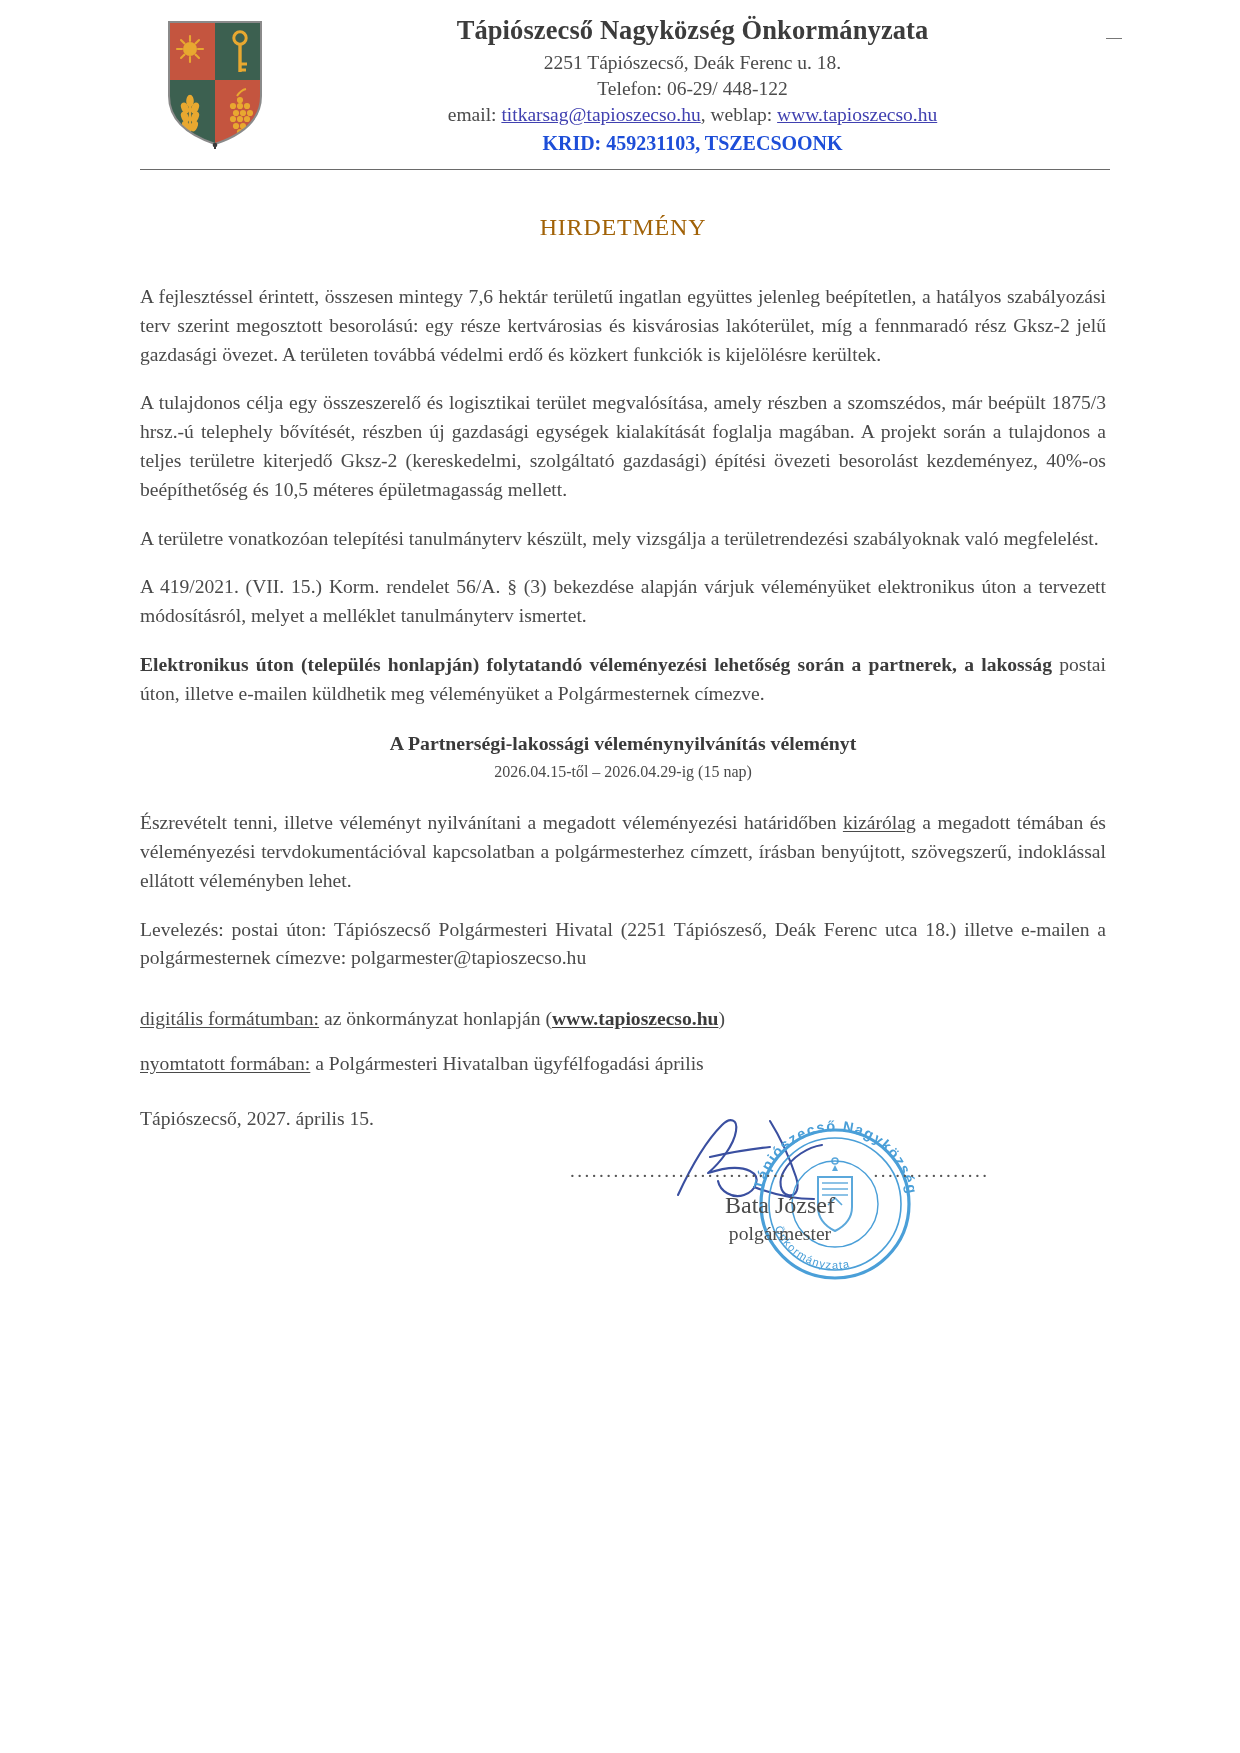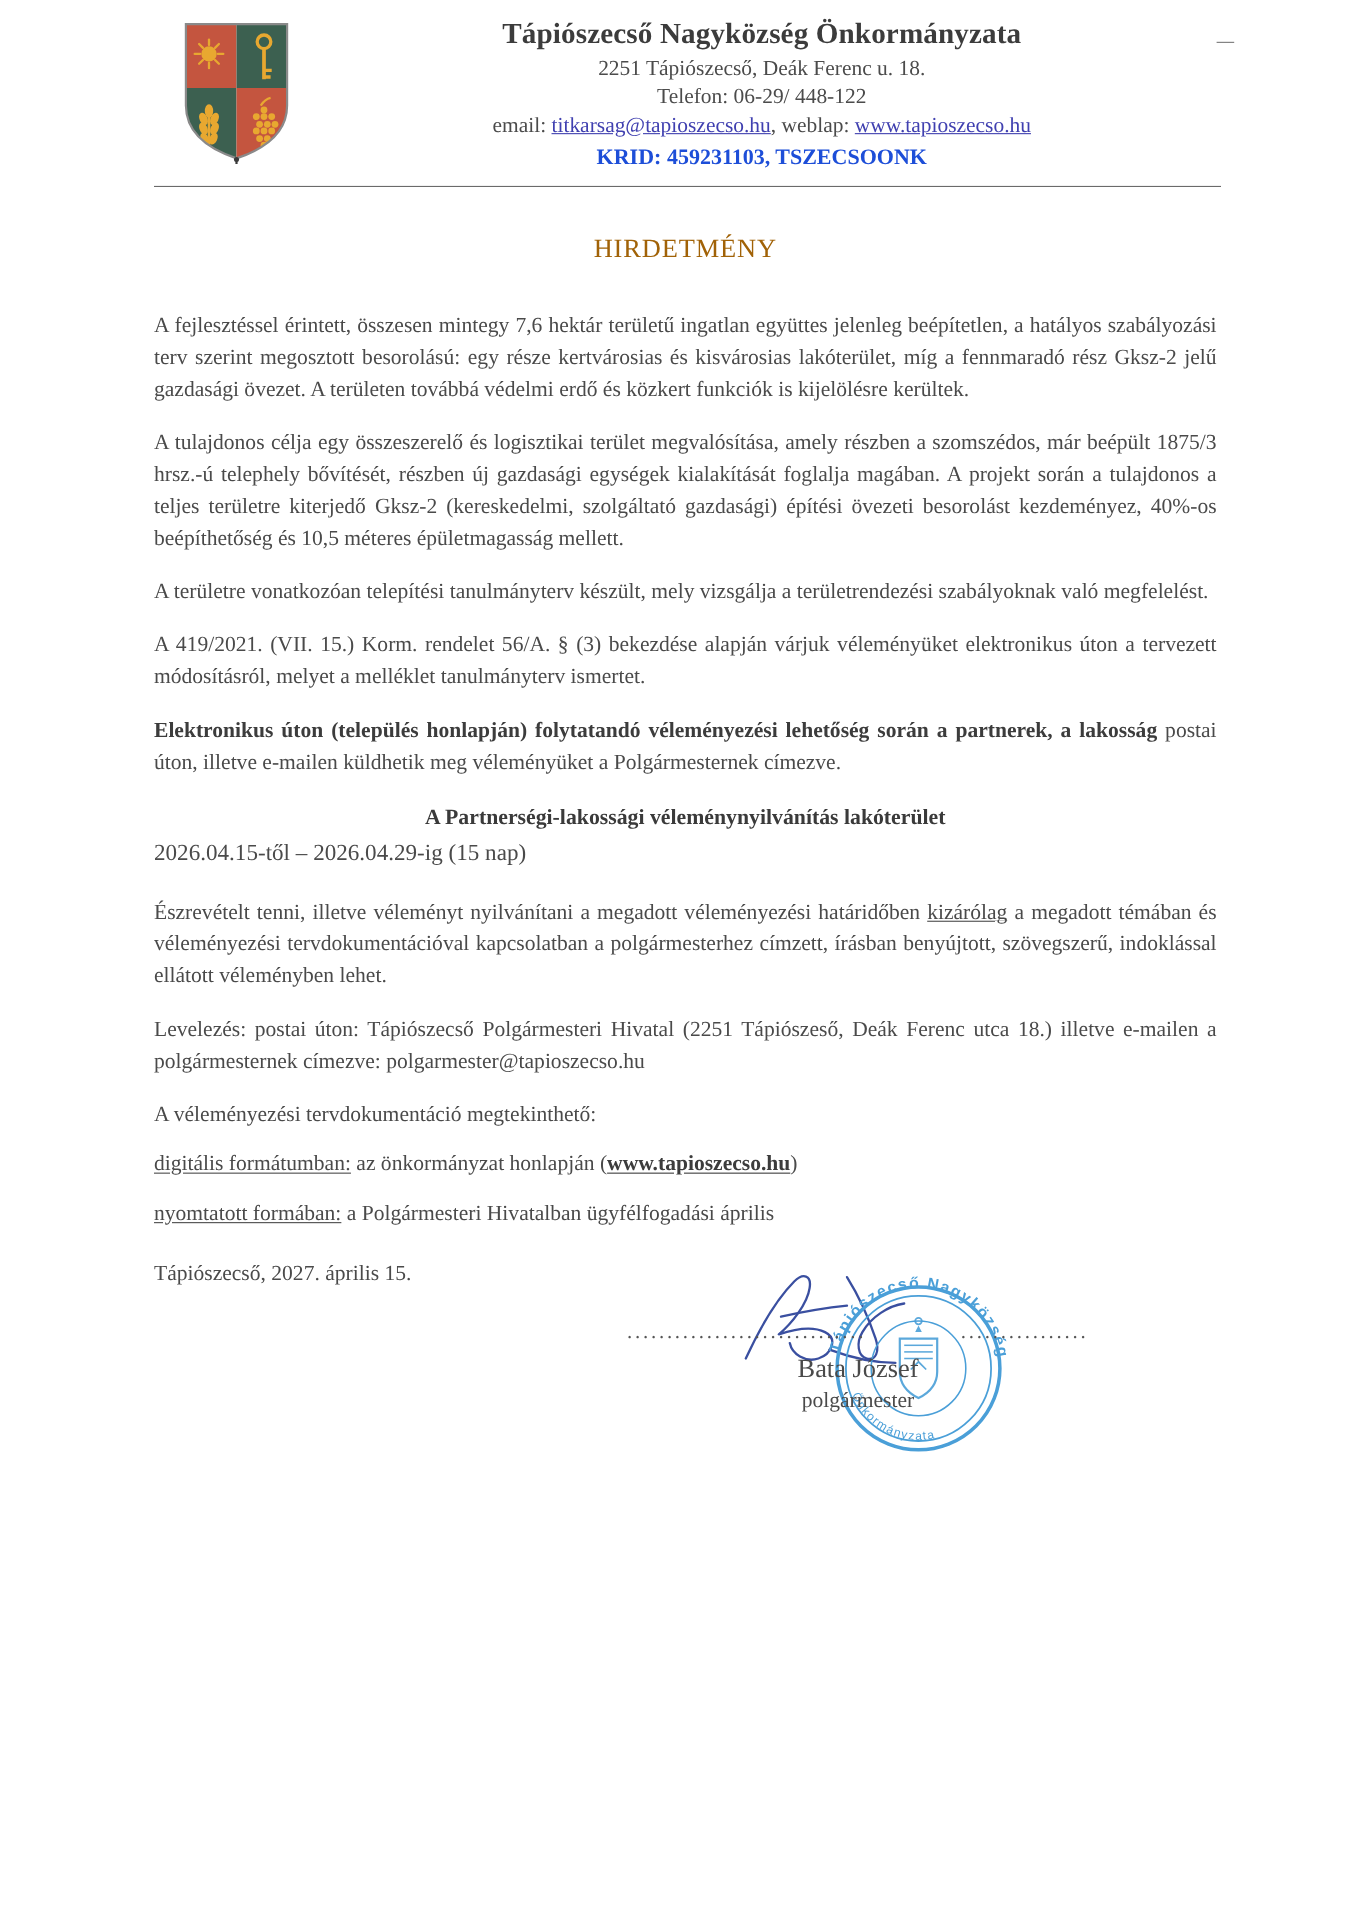--- a/index.html
+++ b/index.html
@@ -116,21 +116,22 @@
   .u { text-decoration: underline; text-underline-offset: 2px; }
 
   .deadline-title {
     text-align: center;
     font-weight: bold;
     font-size: 19.8px;
     color: #3a3a3a;
     margin: 0 0 2px 0;
   }
   .deadline-dates {
-    font-size: 21px;
+    text-align: center;
+    font-size: 16px;
     margin: 0 0 26px 0;
   }
   .gap-sm { height: 12px; }
 
   
   .sig-area {
     position: relative;
     margin-top: 26px;
     height: 230px;
   }
@@ -277,28 +278,27 @@
     <p class="j">A fejlesztéssel érintett, összesen mintegy 7,6 hektár területű ingatlan együttes jelenleg beépítetlen, a hatályos szabályozási terv szerint megosztott besorolású: egy része kertvárosias és kisvárosias lakóterület, míg a fennmaradó rész Gksz-2 jelű gazdasági övezet. A területen továbbá védelmi erdő és közkert funkciók is kijelölésre kerültek.</p>
 
     <p class="j">A tulajdonos célja egy összeszerelő és logisztikai terület megvalósítása, amely részben a szomszédos, már beépült 1875/3 hrsz.-ú telephely bővítését, részben új gazdasági egységek kialakítását foglalja magában. A projekt során a tulajdonos a teljes területre kiterjedő Gksz-2 (kereskedelmi, szolgáltató gazdasági) építési övezeti besorolást kezdeményez, 40%-os beépíthetőség és 10,5 méteres épületmagasság mellett.</p>
 
     <p class="j">A területre vonatkozóan telepítési tanulmányterv készült, mely vizsgálja a területrendezési szabályoknak való megfelelést.</p>
 
     <p class="j">A 419/2021. (VII. 15.) Korm. rendelet 56/A. § (3) bekezdése alapján várjuk véleményüket elektronikus úton a tervezett módosításról, melyet a melléklet tanulmányterv ismertet.</p>
 
     <p class="j indent"><b>Elektronikus úton (település honlapján) folytatandó véleményezési lehetőség során a partnerek, a lakosság</b><span> postai úton, illetve e-mailen küldhetik meg véleményüket a Polgármesternek címezve.</span></p>
 
-    <div class="deadline-title">A Partnerségi-lakossági véleménynyilvánítás lakóterület</div>
+    <div class="deadline-title">A Partnerségi-lakossági véleménynyilvánítás véleményt</div>
     <div class="deadline-dates">2026.04.15-től – 2026.04.29-ig (15 nap)</div>
 
     <p class="j indent"><span>Észrevételt tenni, illetve véleményt nyilvánítani a megadott véleményezési határidőben </span><span class="u">kizárólag</span><span> a megadott témában és véleményezési tervdokumentációval kapcsolatban a polgármesterhez címzett, írásban benyújtott, szövegszerű, indoklással ellátott véleményben lehet.</span></p>
 
     <p class="j">Levelezés: postai úton: Tápiószecső Polgármesteri Hivatal (2251 Tápiószeső, Deák Ferenc utca 18.) illetve e-mailen a polgármesternek címezve: polgarmester@tapioszecso.hu</p>
 
-    <p class="j nospace">A véleményezési tervdokumentáció megtekinthető:</p>
 
     <div class="gap-sm"></div>
 
     <p class="j nospace"><span class="u">digitális formátumban:</span><span> az önkormányzat honlapján (</span><b class="u"><a href="#" style="color:#3c3c3c;text-decoration:none;">www.tapioszecso.hu</a></b><span>)</span></p>
 
     <div class="gap-sm"></div>
 
     <p class="j nospace"><span class="u">nyomtatott formában:</span><span> a Polgármesteri Hivatalban ügyfélfogadási április</span></p>
 
     <div class="sig-area">

